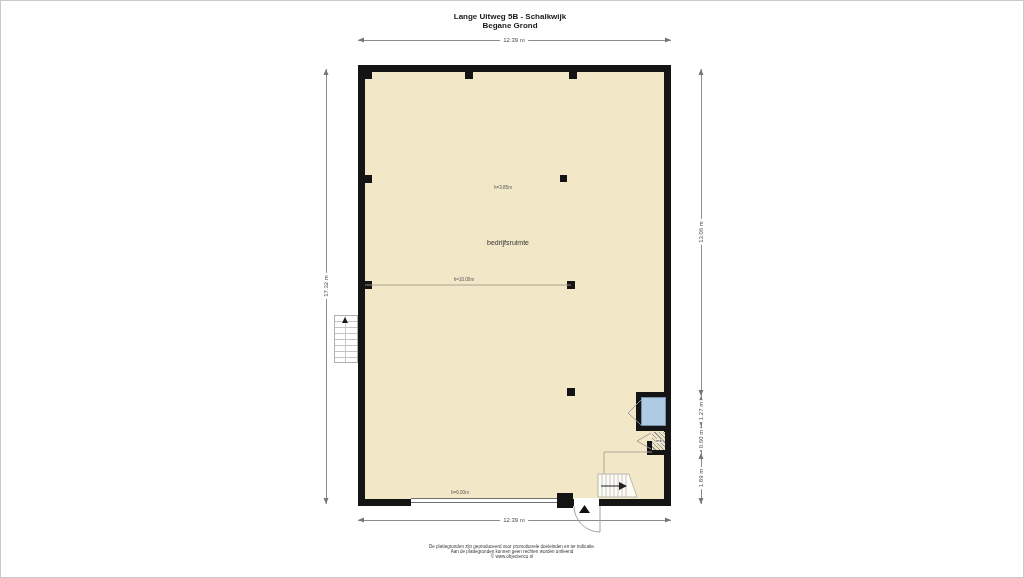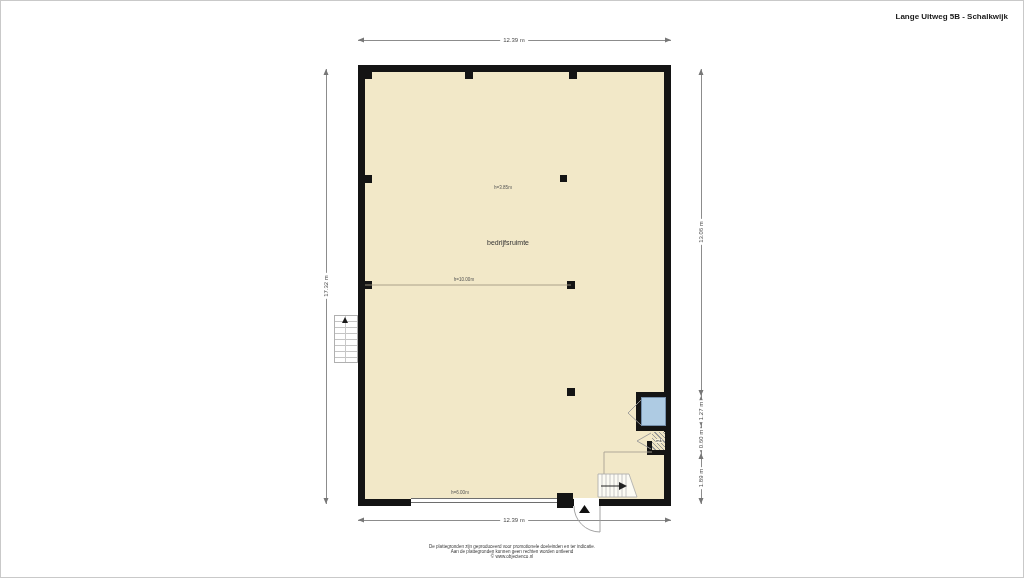--- a/index.html
+++ b/index.html
@@ -2,21 +2,21 @@
 <html><head>
 <meta charset="utf-8">
 <style>
   html,body { margin:0; padding:0; background:#fff; }
   body { font-family:"Liberation Sans","DejaVu Sans",sans-serif; }
   .page { position:relative; width:1024px; height:578px; background:#ffffff;
           border:1px solid #c9c9c9; box-sizing:border-box; overflow:hidden; }
   .abs { position:absolute; }
 
   
-  .title-block { position:absolute; top:11px; left:0; right:15px; text-align:right;
+  .title-block { position:absolute; top:11px; left:0; right:4px; text-align:center;
                  font-size:8px; font-weight:bold; color:#1a1a1a; line-height:9px; }
   .footer-block { position:absolute; top:543px; left:0; right:0; text-align:center;
                   font-size:6px; color:#3a3a3a; line-height:6.6px;
                   transform:scale(0.76); transform-origin:50% 0; }
 
   
   .wall { background:#141414; }
   .floor { background:#f2e8c8; }
   .svg-overlay { position:absolute; left:0; top:0; z-index:4; pointer-events:none; }
 
@@ -54,20 +54,21 @@
   .up-arrow { width:0; height:0; border-left:3px solid transparent;
               border-right:3px solid transparent; border-bottom:6px solid #1a1a1a; z-index:3; }
 </style>
 </head>
 <body>
 
 <div class="page">
 
   <div class="title-block">
     <div>Lange Uitweg 5B - Schalkwijk</div>
+    <div>Begane Grond</div>
   </div>
 
   <div class="abs wall" style="left:357px;top:64px;width:313px;height:441px;"></div>
   <div class="abs floor" style="left:364px;top:71px;width:299px;height:427px;"></div>
 
   <div class="abs garage-opening" style="left:410px;top:497px;width:146px;height:8px;"></div>
   <div class="abs wall z3" style="left:556px;top:492px;width:16px;height:15px;"></div>
   <div class="abs door-opening" style="left:573px;top:497px;width:25px;height:8px;"></div>
 
   <div class="abs wall z3" style="left:635px;top:391px;width:35px;height:39px;"></div>

